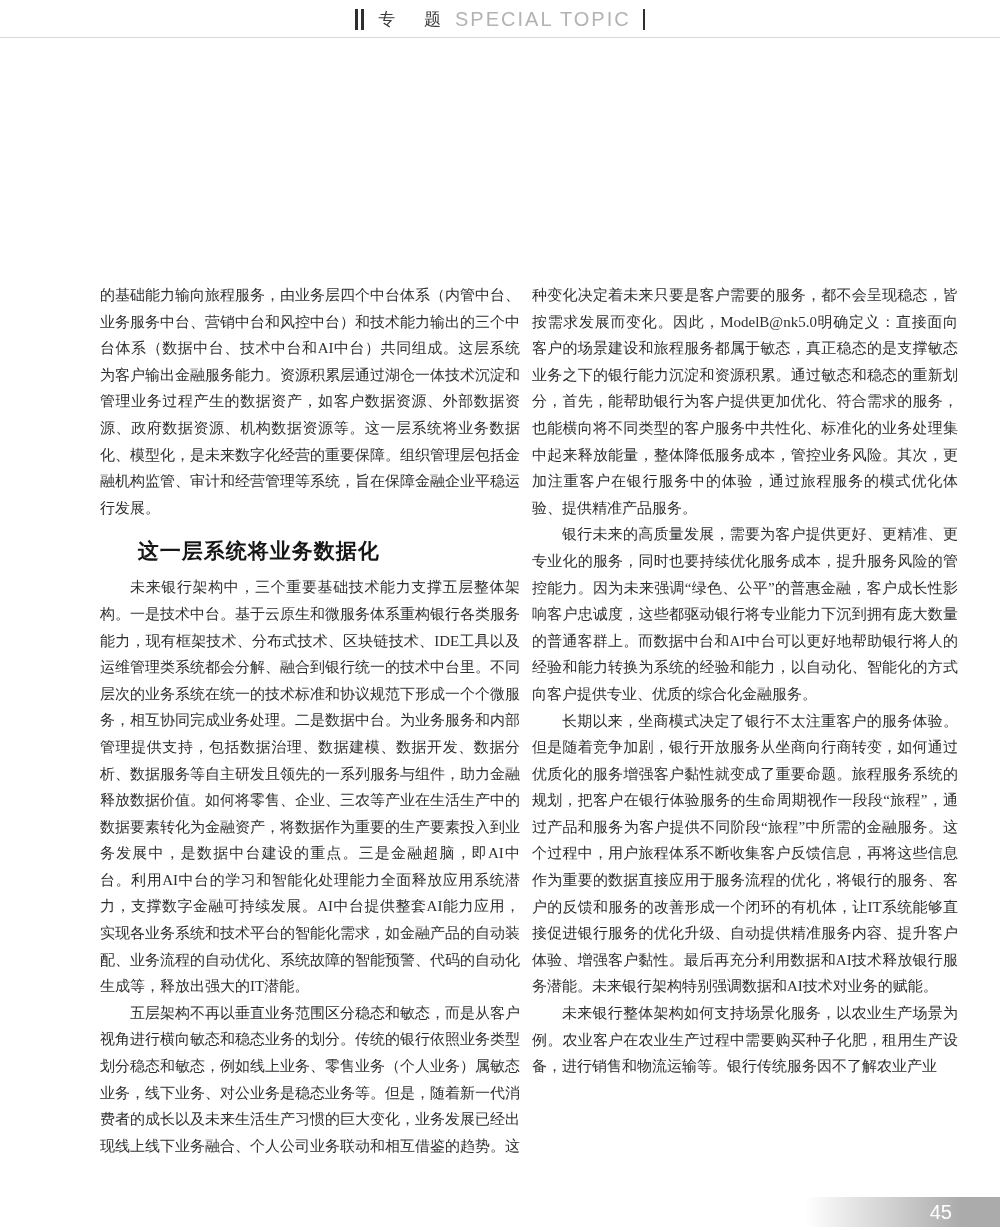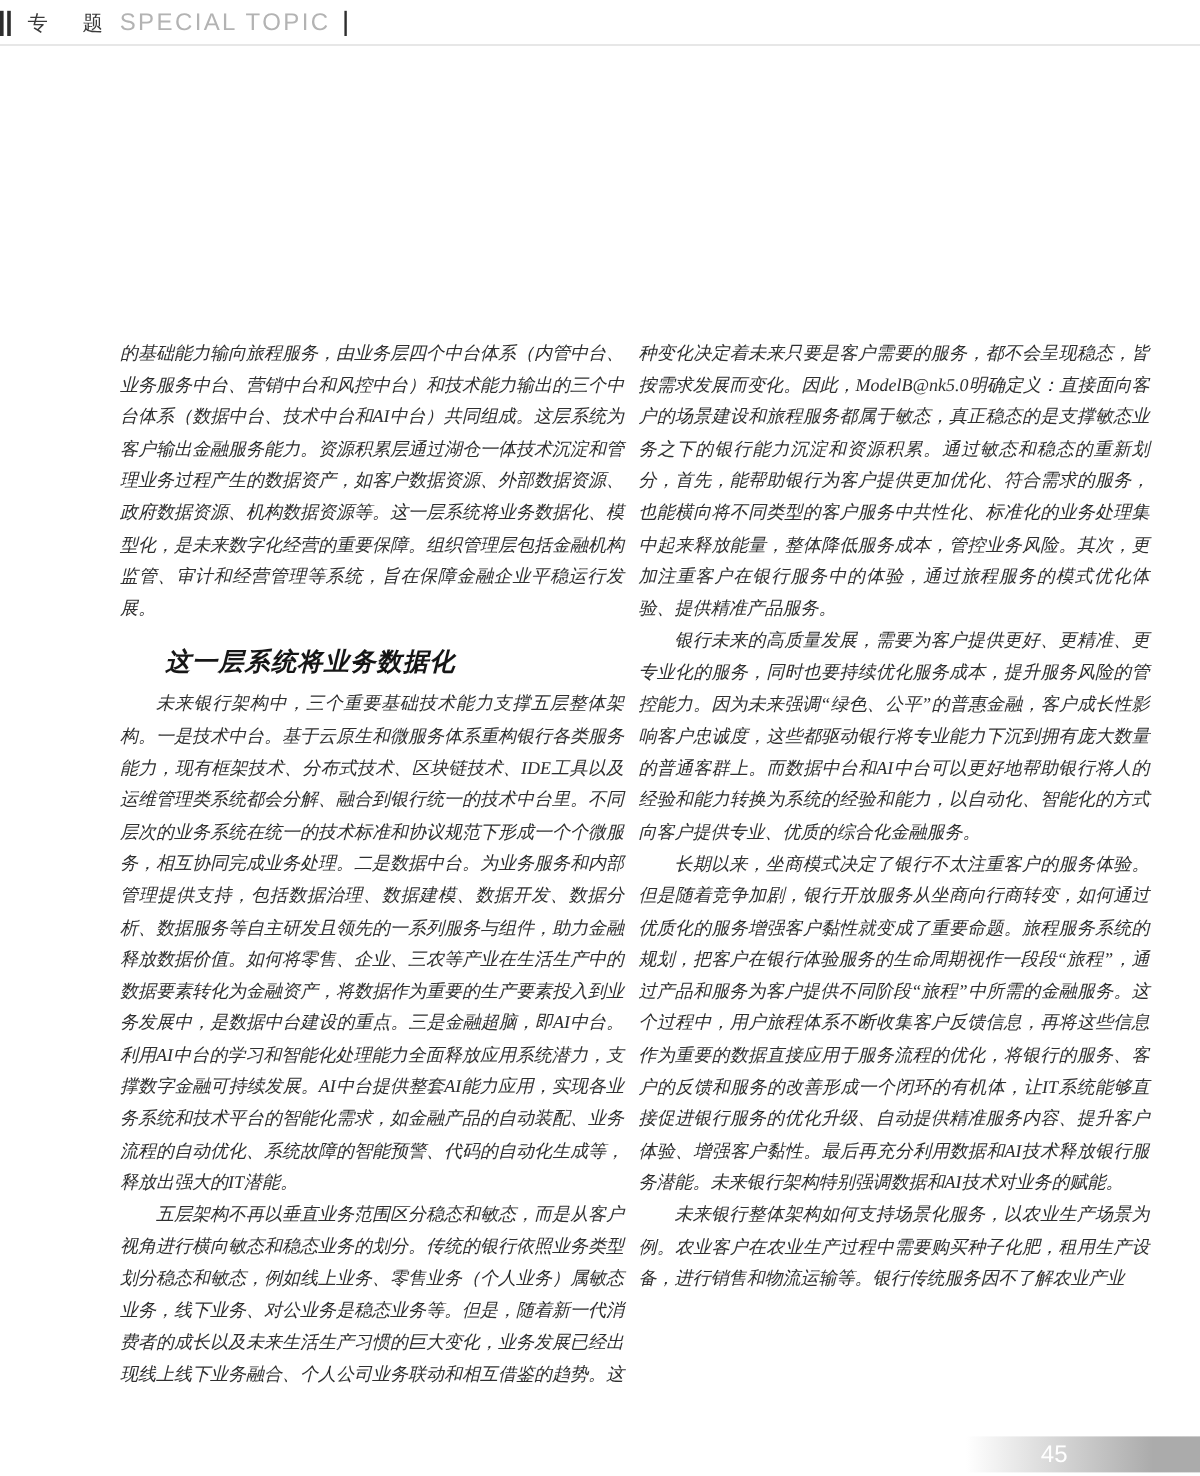--- a/index.html
+++ b/index.html
@@ -5,50 +5,49 @@
   html,body { margin:0; padding:0; background:#f2f2f2; }
   .page {
     position:relative; width:1000px; height:1230px; margin:0 auto;
     background:#ffffff; overflow:hidden;
     font-family:"Liberation Serif", serif;
     box-shadow:0 0 3px rgba(0,0,0,.15);
   }
   
   .topic-header {
     position:absolute; top:6px; left:0; right:0; height:26px;
-    display:flex; justify-content:flex-start; align-items:center;
+    display:flex; justify-content:center; align-items:center;
     font-family:"Liberation Sans", sans-serif;
   }
   .dbar { display:inline-flex; gap:3px; margin-right:14px; }
   .dbar i { display:block; width:3px; height:21px; background:#2e2e2e; }
   .sbar { display:inline-block; width:2px; height:21px; background:#2e2e2e; margin-left:12px; }
   .hdr-cn { font-size:17px; color:#3a3a3a; letter-spacing:12px; margin-right:2px; }
   .hdr-en { font-size:20px; color:#b3b3b3; letter-spacing:2px; }
   .header-rule { position:absolute; top:37px; left:0; width:1000px; height:1px; background:#d8d8d8; }
   
   .col {
     position:absolute; top:282px;
     text-align:justify; text-justify:inter-ideograph;
     word-break:break-all;
     color:#2f2f2f;
-    font-style:italic;
   }
   .col-left  { left:100px; width:420px; }
   .col-right { left:532px; width:426px; }
   .body-para { margin:0; font-size:15px; line-height:26.6px; }
   .indent { text-indent:2em; }
   .section-heading {
     margin:17px 0 9px; font-size:21px; line-height:27px;
     font-weight:bold; color:#161616; letter-spacing:1px; text-indent:1.8em;
   }
   
   .pagenum-bar {
     position:absolute; right:0; bottom:3px; width:195px; height:30px;
     background:linear-gradient(90deg, rgba(173,173,173,0) 0%, #ababab 80%);
-    display:flex; align-items:center; justify-content:center;
+    display:flex; align-items:center; justify-content:flex-end;
   }
   .pagenum {
     color:#ffffff; font-size:20px; font-family:"Liberation Sans", sans-serif;
     margin-right:48px;
   }
 </style>
 </head>
 <body>
 
 <div class="page">

